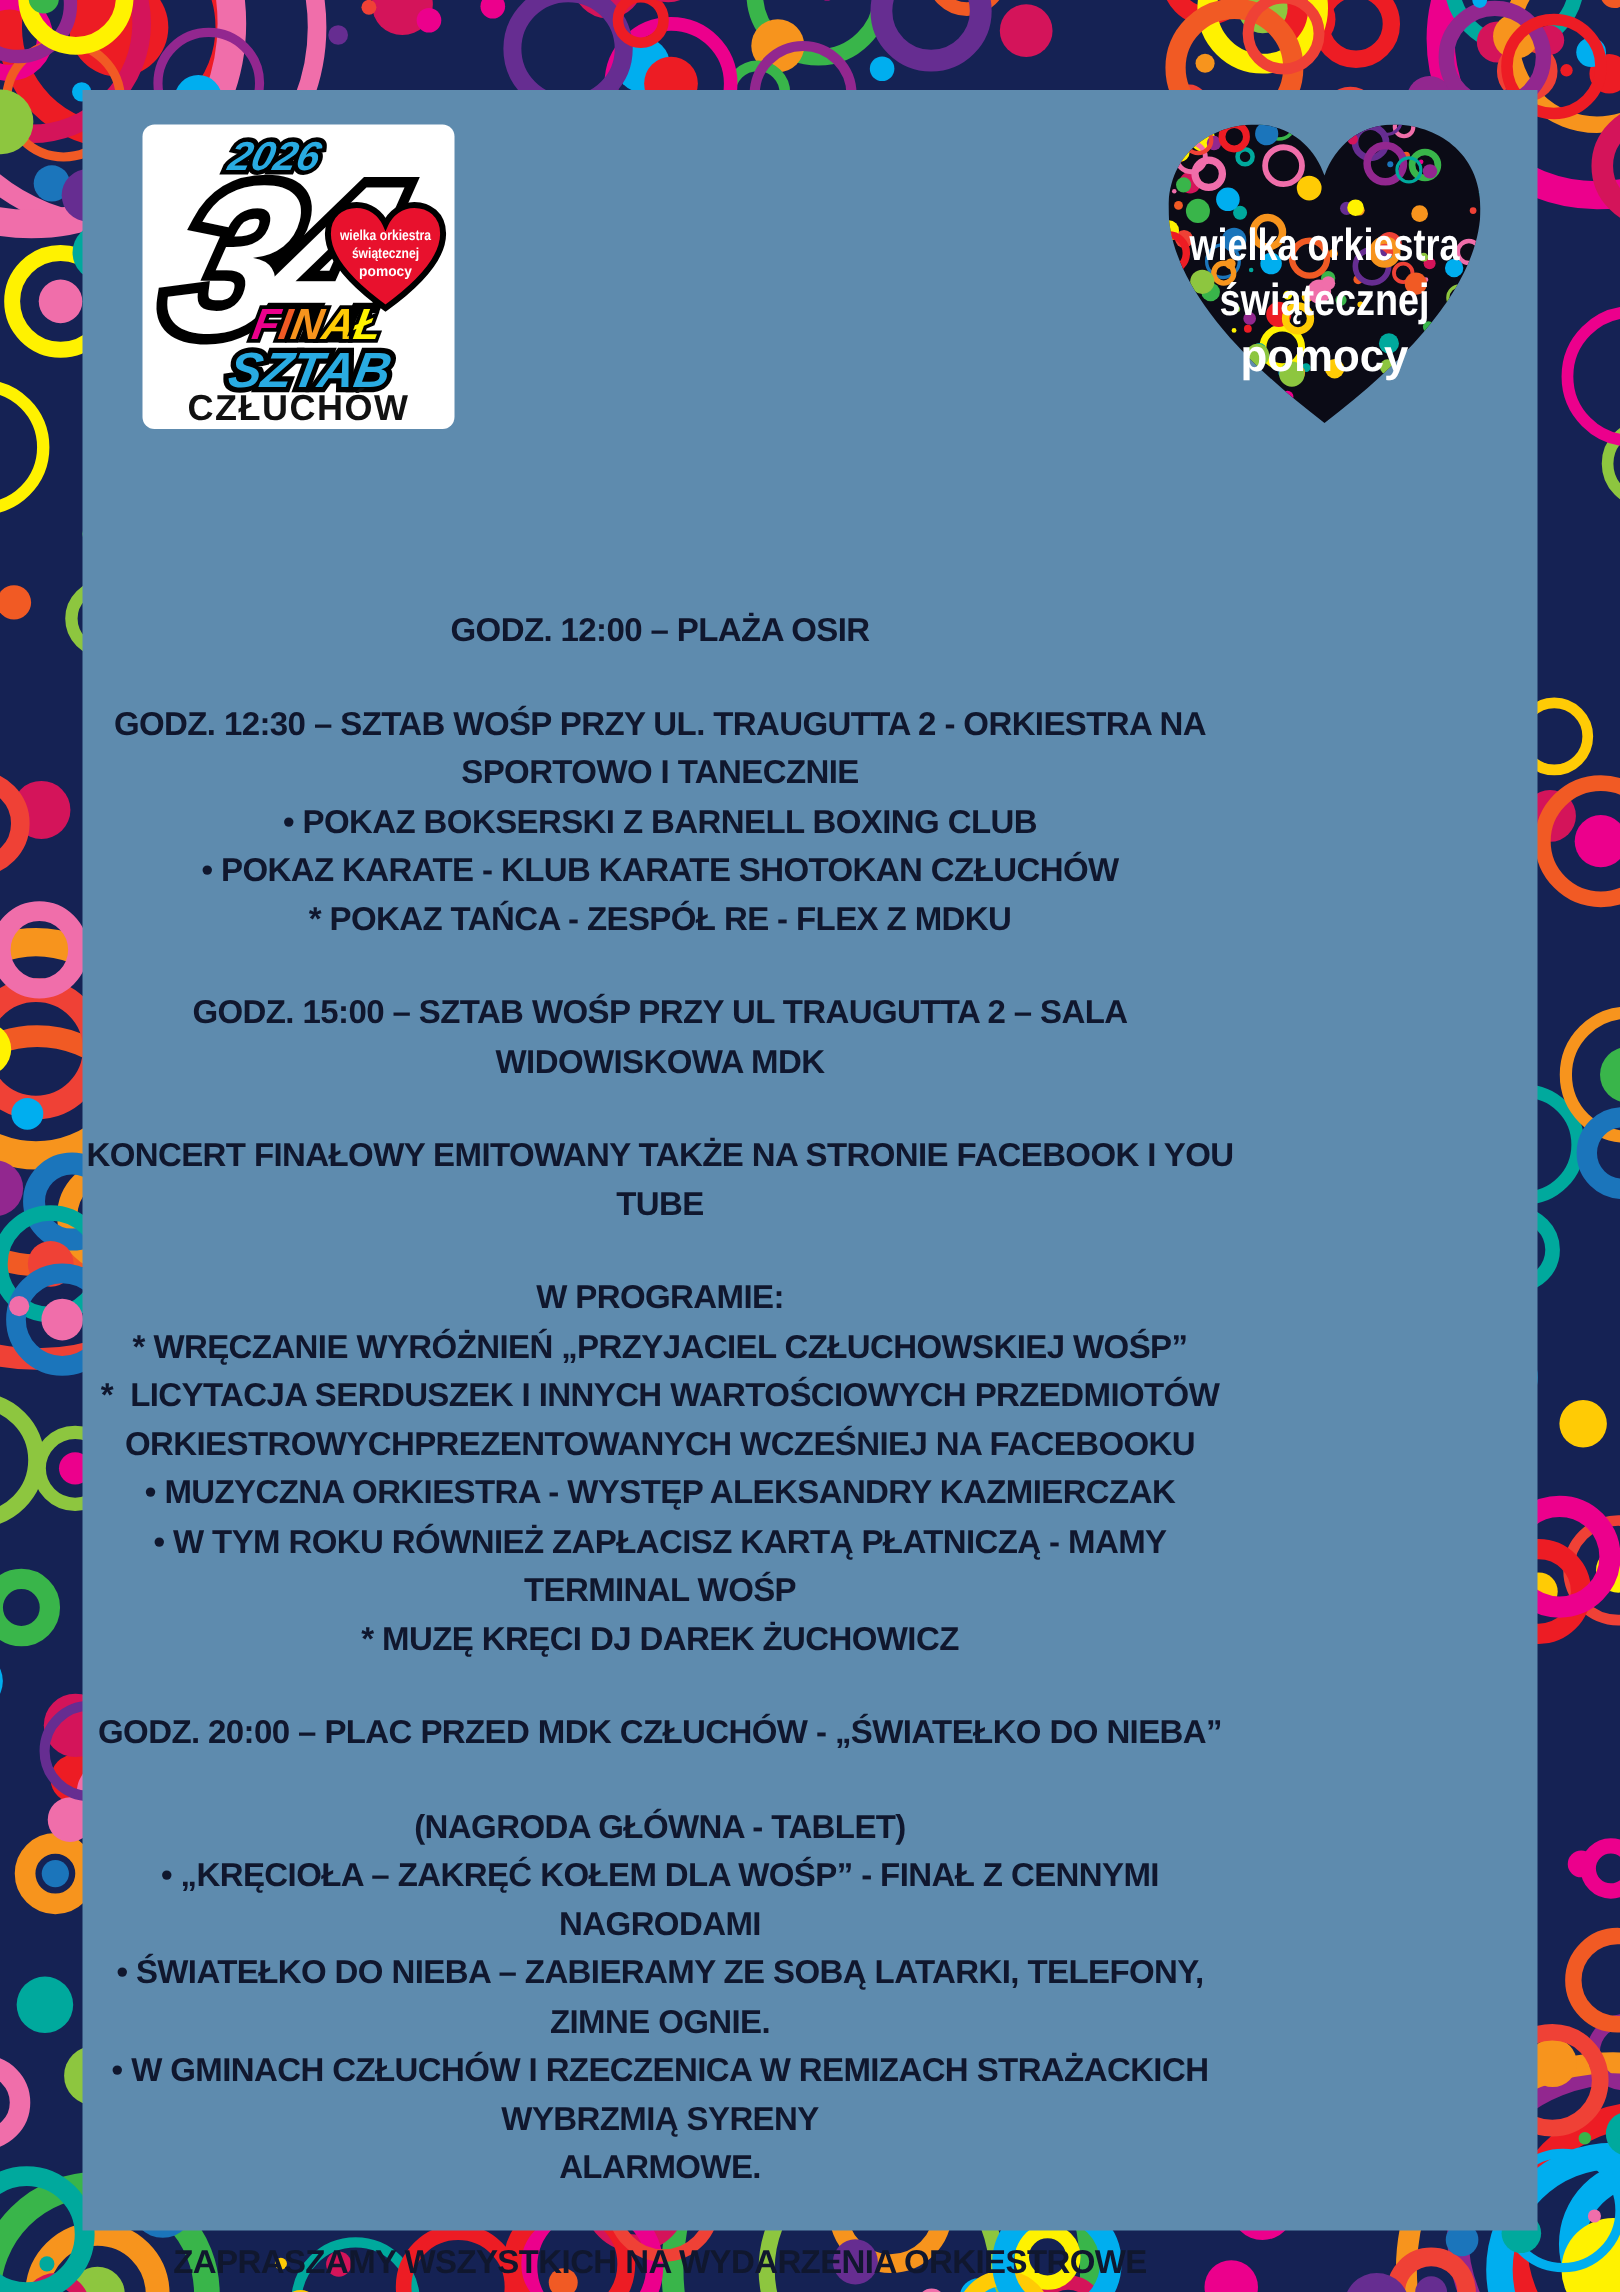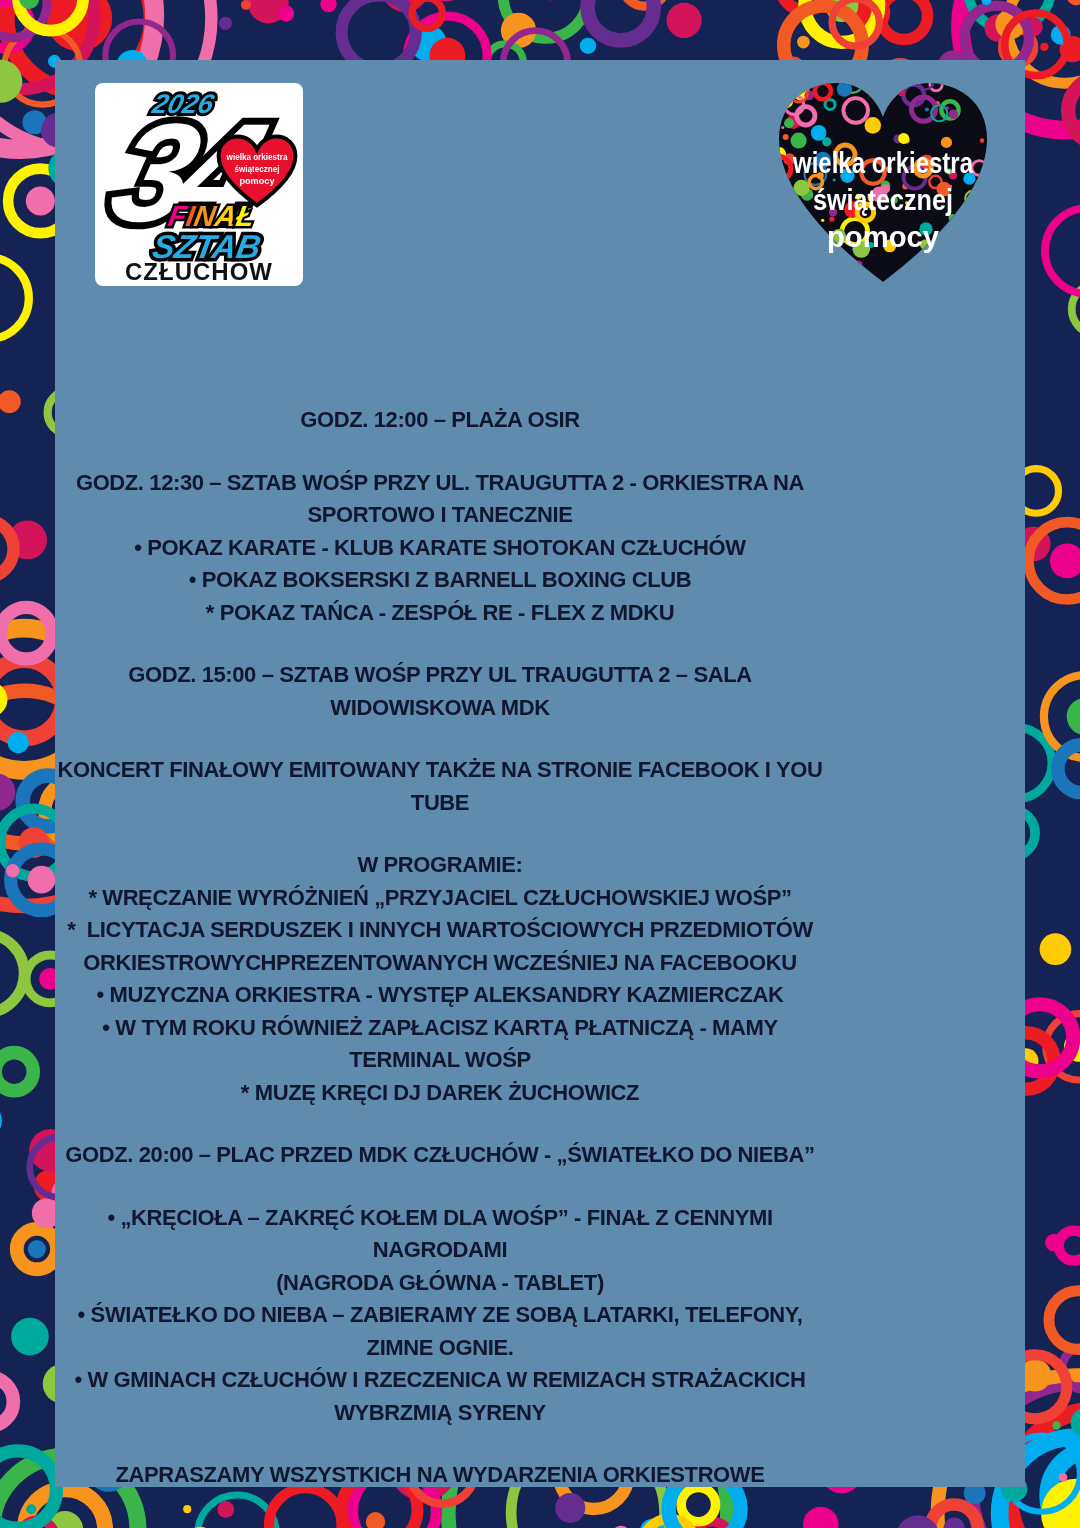--- a/index.html
+++ b/index.html
@@ -438,22 +438,22 @@
     </svg>
   </div>
 
   <div class="schedule">
     <div class="section">
       <div class="line">GODZ. 12:00 – PLAŻA OSIR</div>
     </div>
     <div class="section">
       <div class="line">GODZ. 12:30 – SZTAB WOŚP PRZY UL. TRAUGUTTA 2 - ORKIESTRA NA</div>
       <div class="line">SPORTOWO I TANECZNIE</div>
+      <div class="line">• POKAZ BOKSERSKI Z BARNELL BOXING CLUB</div>
       <div class="line">• POKAZ KARATE - KLUB KARATE SHOTOKAN CZŁUCHÓW</div>
-      <div class="line">• POKAZ BOKSERSKI Z BARNELL BOXING CLUB</div>
       <div class="line">* POKAZ TAŃCA - ZESPÓŁ RE - FLEX Z MDKU</div>
     </div>
     <div class="section">
       <div class="line">GODZ. 15:00 – SZTAB WOŚP PRZY UL TRAUGUTTA 2 – SALA WIDOWISKOWA MDK</div>
     </div>
     <div class="section">
       <div class="line">KONCERT FINAŁOWY EMITOWANY TAKŻE NA STRONIE FACEBOOK I YOU TUBE</div>
     </div>
     <div class="section">
       <div class="line">W PROGRAMIE:</div>
@@ -461,24 +461,25 @@
       <div class="line">*  LICYTACJA SERDUSZEK I INNYCH WARTOŚCIOWYCH PRZEDMIOTÓW</div>
       <div class="line">ORKIESTROWYCHPREZENTOWANYCH WCZEŚNIEJ NA FACEBOOKU</div>
       <div class="line">• MUZYCZNA ORKIESTRA - WYSTĘP ALEKSANDRY KAZMIERCZAK</div>
       <div class="line">• W TYM ROKU RÓWNIEŻ ZAPŁACISZ KARTĄ PŁATNICZĄ - MAMY TERMINAL WOŚP</div>
       <div class="line">* MUZĘ KRĘCI DJ DAREK ŻUCHOWICZ</div>
     </div>
     <div class="section">
       <div class="line">GODZ. 20:00 – PLAC PRZED MDK CZŁUCHÓW - „ŚWIATEŁKO DO NIEBA”</div>
     </div>
     <div class="section">
+      <div class="line">(NAGRODA GŁÓWNA - TABLET)</div>
       <div class="line">• „KRĘCIOŁA – ZAKRĘĆ KOŁEM DLA WOŚP” - FINAŁ Z CENNYMI NAGRODAMI</div>
-      <div class="line">(NAGRODA GŁÓWNA - TABLET)</div>
       <div class="line">• ŚWIATEŁKO DO NIEBA – ZABIERAMY ZE SOBĄ LATARKI, TELEFONY, ZIMNE OGNIE.</div>
       <div class="line">• W GMINACH CZŁUCHÓW I RZECZENICA W REMIZACH STRAŻACKICH WYBRZMIĄ SYRENY</div>
+      <div class="line">ALARMOWE.</div>
     </div>
     <div class="section">
       <div class="line">ZAPRASZAMY WSZYSTKICH NA WYDARZENIA ORKIESTROWE</div>
     </div>
     <div class="section">
       <div class="line">SIE MA!</div>
     </div>
   </div>
 </div>
 

